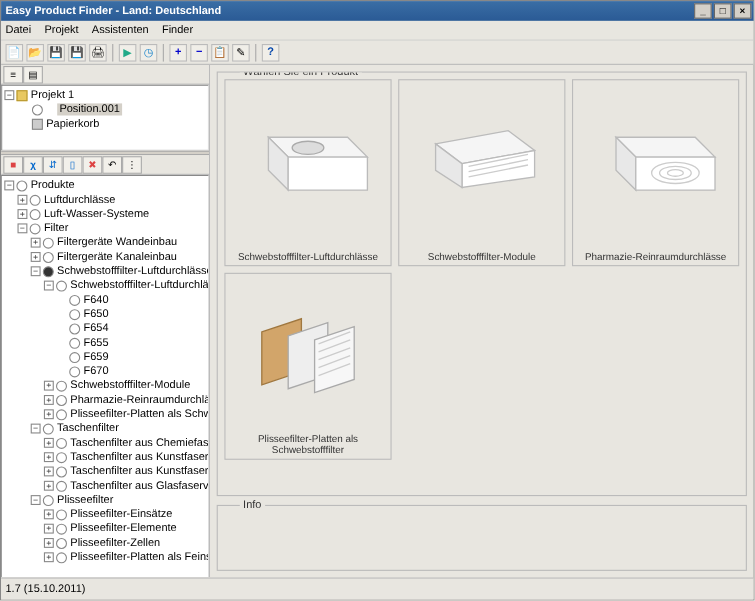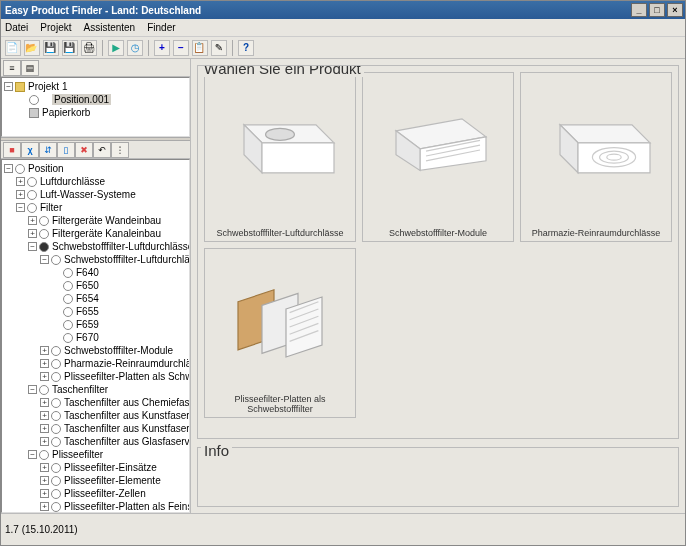--- a/index.html
+++ b/index.html
@@ -23,28 +23,28 @@
 .tree-row .tog { width: 9px; height: 9px; border: 1px solid #888; display: flex; align-items: center; justify-content: center; font-size: 8px; margin-right: 2px; color: #333; line-height: 7px; flex-shrink: 0; }
 .tree-row .sp { width: 9px; margin-right: 2px; flex-shrink: 0; }
 .tree-row .ic { width: 10px; height: 10px; margin-right: 3px; flex-shrink: 0; }
 .tree-row .ic.folder { background: #e8c860; border: 1px solid #b89830; }
 .tree-row .ic.node { border: 1px solid #888; border-radius: 50%; background: #fff; }
 .tree-row .ic.bin { background: #ccc; border: 1px solid #888; }
 .tree-row .lbl { font-size: 10px; }
 .tree-row .lbl.sel { background: #d4d0c8; padding: 0 2px; margin-left: 10px; }
 .splitter { height: 4px; background: #d4d0c8; cursor: row-resize; border-top: 1px solid #aaa; border-bottom: 1px solid #aaa; }
 .fieldset { border: 1px solid #bbb; margin: 2px; padding: 6px; position: relative; background: #e8e6e0; }
-.fieldset > .legend { position: absolute; top: -6px; left: 3px; background: #e8e6e0; padding: 0 3px; font-size: 15px; color: #333; }
+.fieldset > .legend { position: absolute; top: -6px; left: 20px; background: #e8e6e0; padding: 0 3px; font-size: 10px; color: #333; }
 .prodgrid { display: flex; flex-wrap: wrap; gap: 6px; }
 .prodcard { width: 152px; height: 170px; border: 1px solid #bbb; background: #e8e6e0; display: flex; flex-direction: column; align-items: center; justify-content: flex-end; cursor: default; }
 .prodcard .img { flex: 1; width: 100%; display: flex; align-items: center; justify-content: center; }
 .prodcard .img svg { width: 80%; height: 80%; }
 .prodcard .cap { text-align: center; padding: 3px; font-size: 9px; color: #333; }
 .infobox { height: 60px; margin-top: 6px; }
-.status { height: 32px; border-top: 1px solid #bbb; padding-left: 4px; display: flex; align-items: center; font-size: 10px; background: #e8e6e0; }
+.status { height: 20px; border-top: 1px solid #bbb; padding-left: 4px; display: flex; align-items: center; font-size: 10px; background: #e8e6e0; }
 </style>
 </head>
 <body>
 
 <div class="window">
 
   <div class="titlebar">
     <div class="title">Easy Product Finder - Land: Deutschland</div>
     <div class="wbtn">_</div>
     <div class="wbtn">□</div>
@@ -110,21 +110,21 @@
         <div class="pb" style="color:#06c">⇵</div>
         <div class="pb" style="color:#06c">▯</div>
         <div class="pb" style="color:#d44">✖</div>
         <div class="pb">↶</div>
         <div class="pb">⋮</div>
       </div>
       <div class="tree">
         <div class="tree-row">
             <span class="tog">−</span>
             <span class="ic node"></span>
-            <span class="lbl">Position</span>
+            <span class="lbl">Produkte</span>
           </div>
         <div class="tree-row" style="padding-left:12px">
             <span class="tog">+</span>
             <span class="ic node"></span>
             <span class="lbl">Luftdurchlässe</span>
           </div>
         <div class="tree-row" style="padding-left:12px">
             <span class="tog">+</span>
             <span class="ic node"></span>
             <span class="lbl">Luft-Wasser-Systeme</span>

